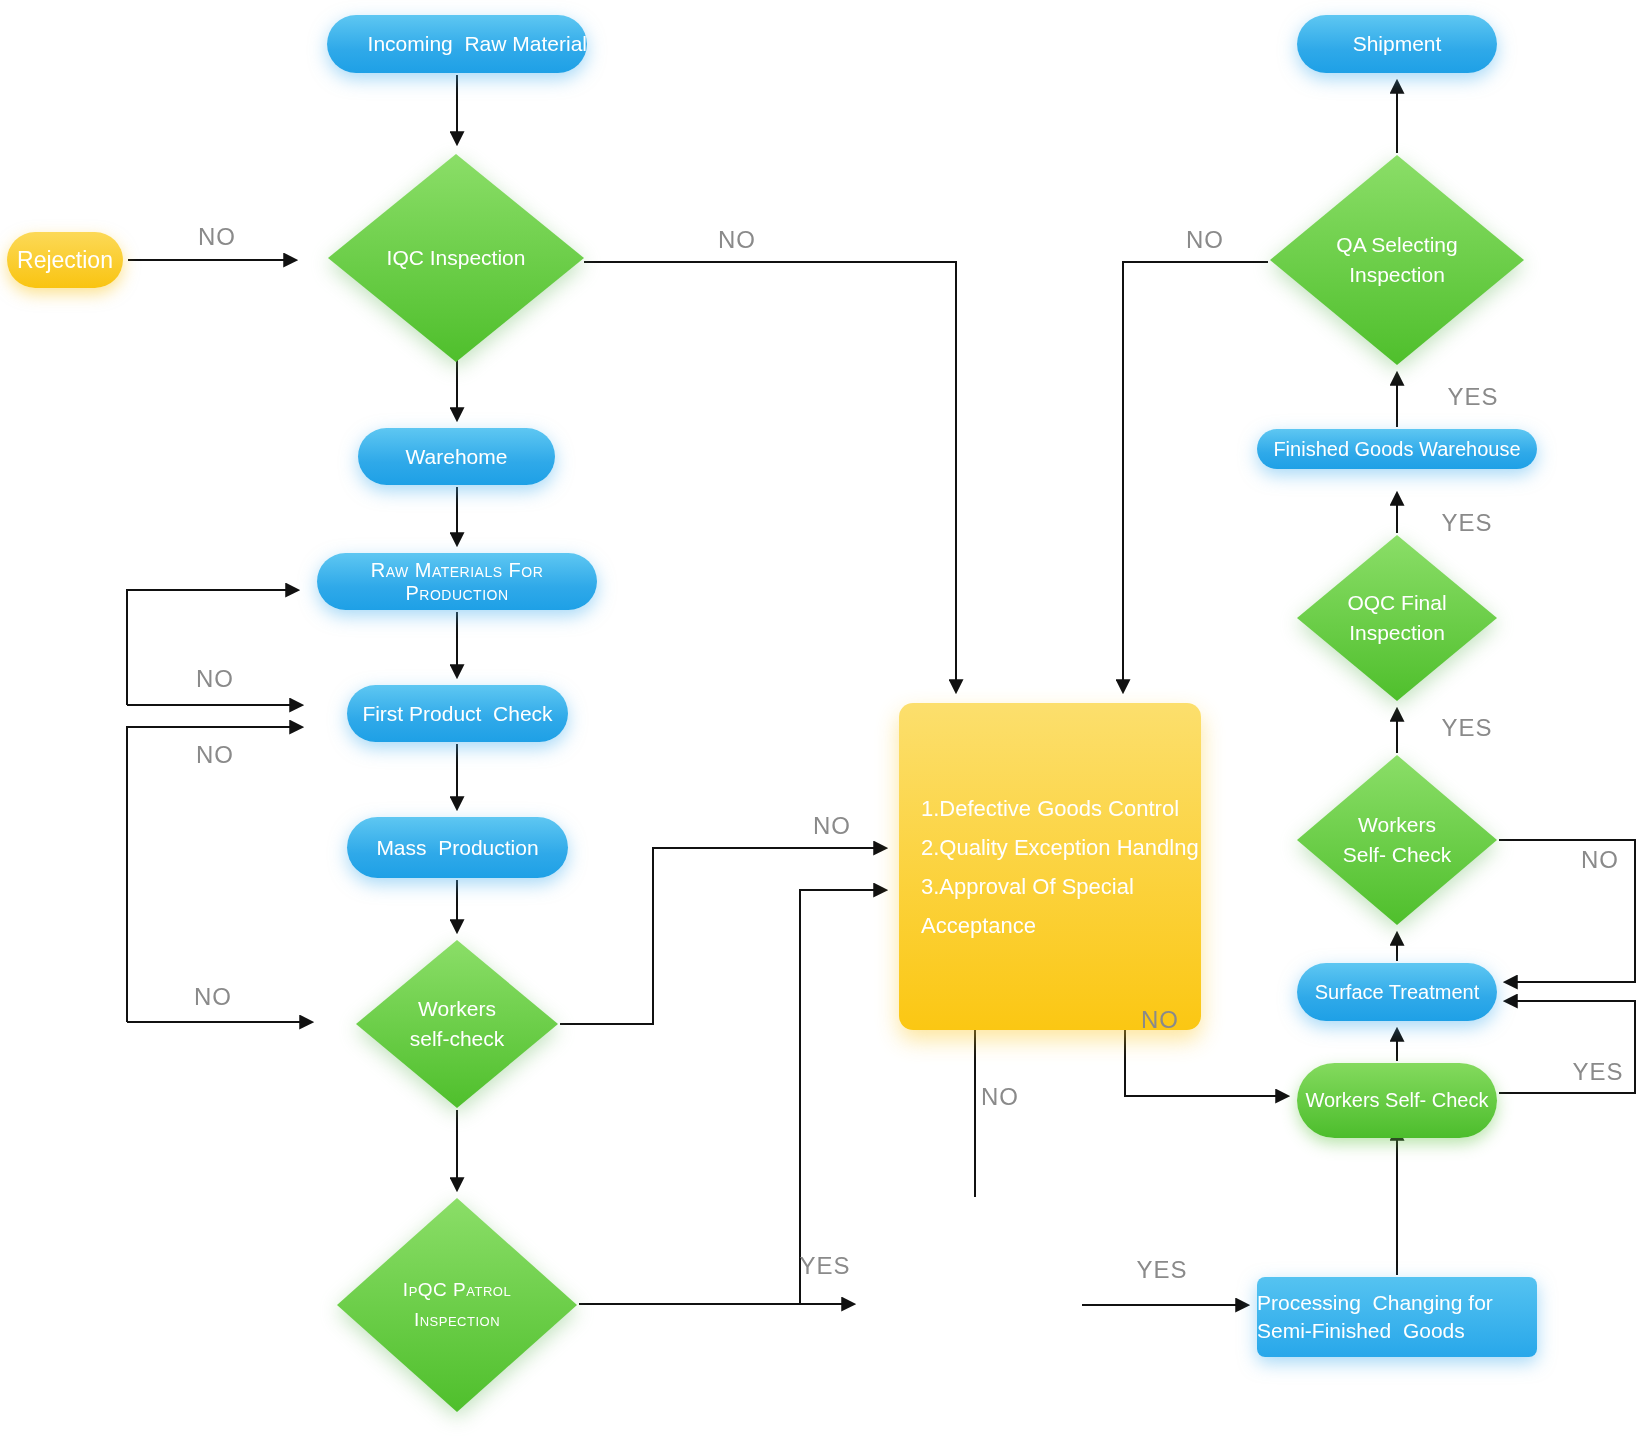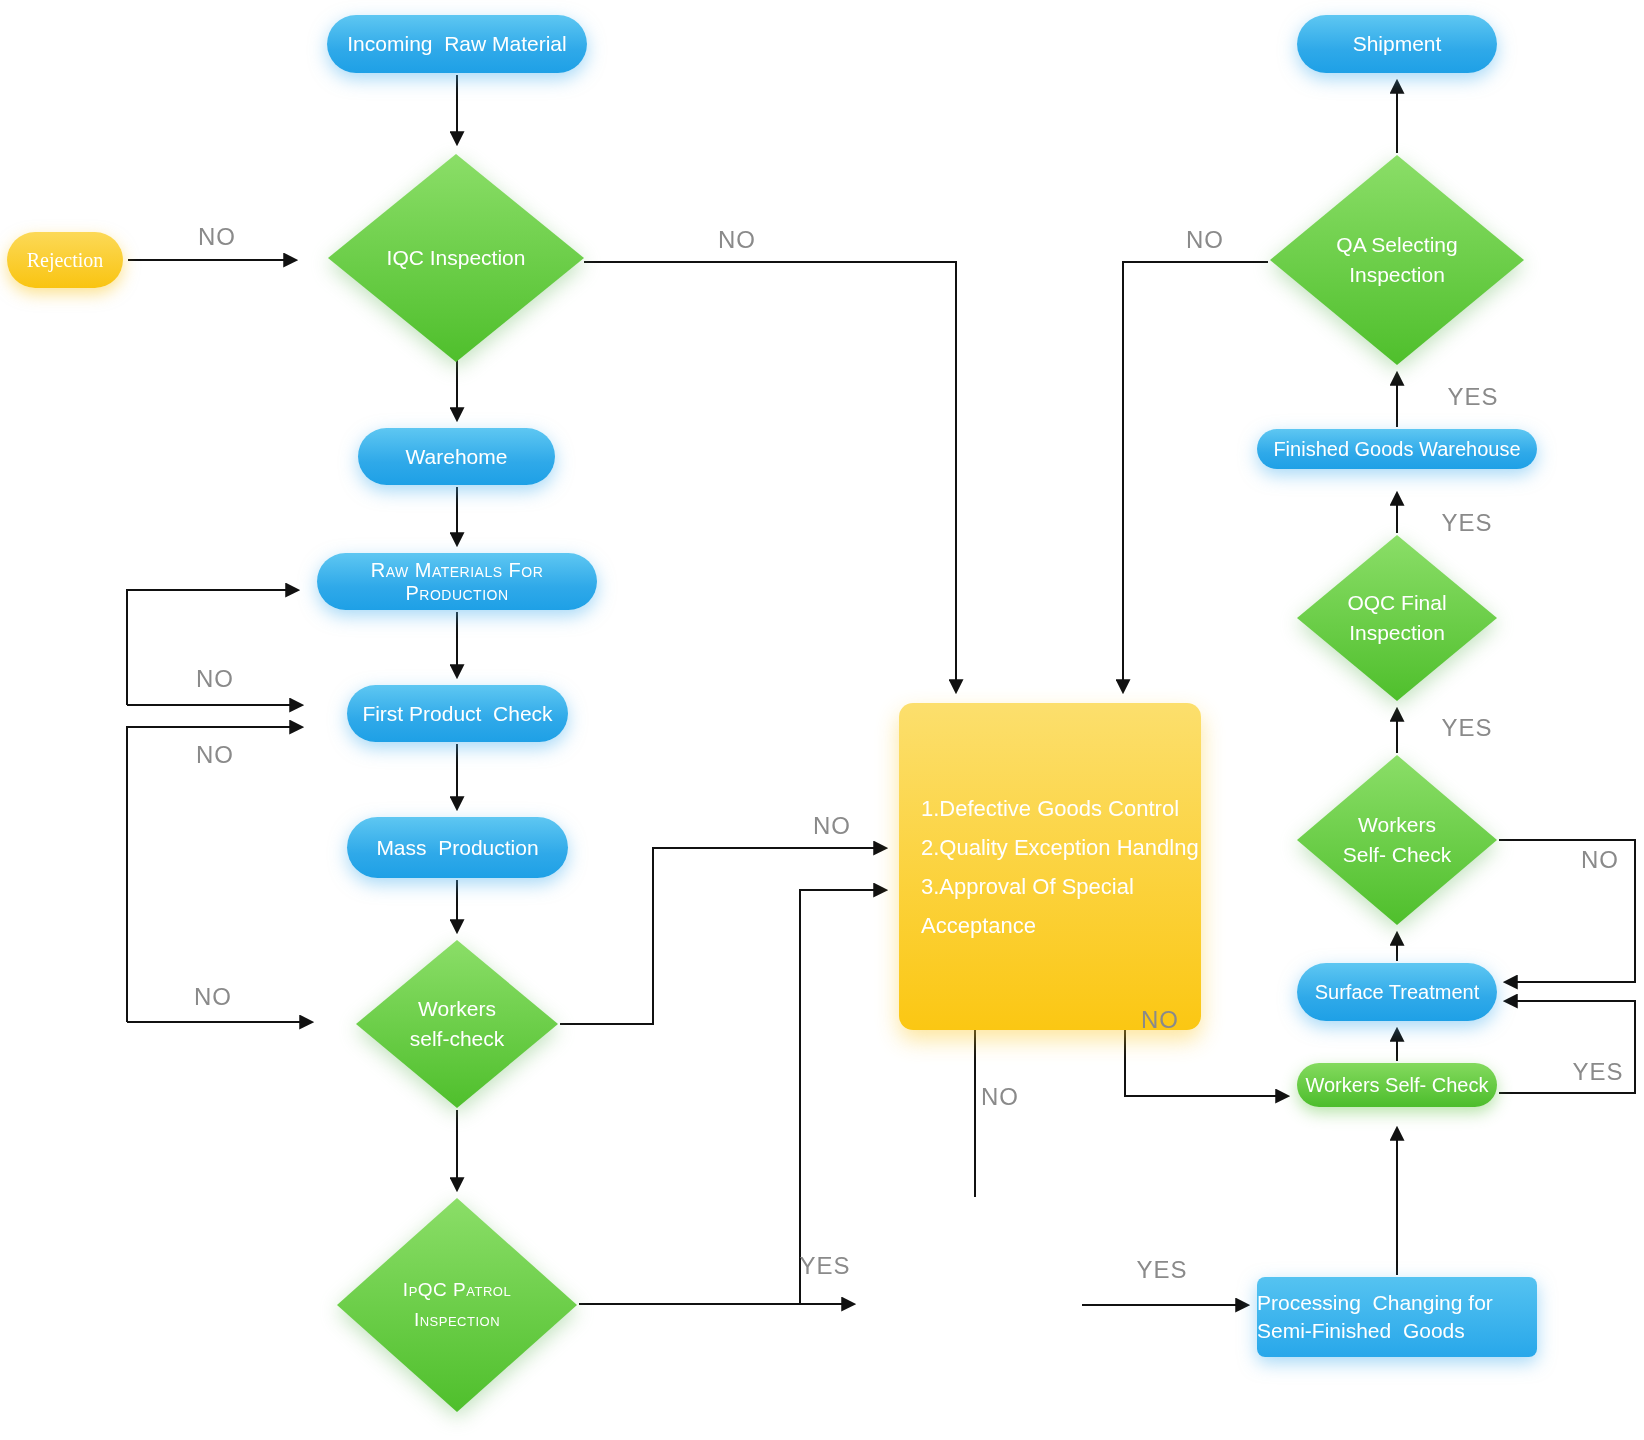--- a/index.html
+++ b/index.html
@@ -76,32 +76,32 @@
       <path d="M1397,961 V933" marker-end="url(#arr)"></path>
       <path d="M1397,753 V709" marker-end="url(#arr)"></path>
       <path d="M1397,533 V493" marker-end="url(#arr)"></path>
       <path d="M1397,427 V373" marker-end="url(#arr)"></path>
       <path d="M1397,153 V81" marker-end="url(#arr)"></path>
       <path d="M1499,840 H1635 V982 H1505" marker-end="url(#arr)"></path>
       <path d="M1499,1093 H1635 V1001 H1505" marker-end="url(#arr)"></path>
     </g>
   </svg>
 
-  <div class="node pill blue" style="left:327px;top:15px;width:260px;height:58px;">
+  <div class="node pill blue" style="left:327px;top:15px;width:260px;height:58px;justify-content:flex-end;">
     <span>Incoming&nbsp; Raw Material</span>
   </div>
 
   <div class="diamond" style="left:328px;top:154px;width:256px;height:208px;">
     <div class="d-fill"></div>
     <div class="d-text">
         <span>IQC Inspection</span>
       </div>
   </div>
 
-  <div class="node pill yellow-pill" style="left:7px;top:232px;width:116px;height:56px;font-size:20px;font-family:Liberation Serif, serif;">
+  <div class="node pill yellow-pill" style="left:7px;top:232px;width:116px;height:56px;font-size:23px;">
     <span>Rejection</span>
   </div>
 
   <div class="node pill blue" style="left:358px;top:428px;width:197px;height:57px;">
     <span>Warehome</span>
   </div>
 
   <div class="node pill blue smallcaps" style="left:317px;top:553px;width:280px;height:57px;">
     <span>Raw Materials For Production</span>
   </div>
@@ -167,21 +167,21 @@
     <div class="d-text">
       <span>Workers</span>
       <span>Self- Check</span>
     </div>
   </div>
 
   <div class="node pill blue" style="left:1297px;top:963px;width:200px;height:58px;font-size:20px;">
     <span>Surface Treatment</span>
   </div>
 
-  <div class="node pill green-pill" style="left:1297px;top:1063px;width:200px;height:44px;font-size:20px;">
+  <div class="node pill green-pill" style="left:1297px;top:1063px;width:200px;height:75px;font-size:20px;">
     <span>Workers Self- Check</span>
   </div>
 
   <div class="node rect-blue rect-lines" style="left:1257px;top:1277px;width:280px;height:80px;">
     <span>Processing&nbsp; Changing for</span>
     <span>Semi-Finished&nbsp; Goods</span>
   </div>
 
   <span class="edge-label" style="left:217px;top:237px;">NO</span>
   <span class="edge-label" style="left:737px;top:240px;">NO</span>

